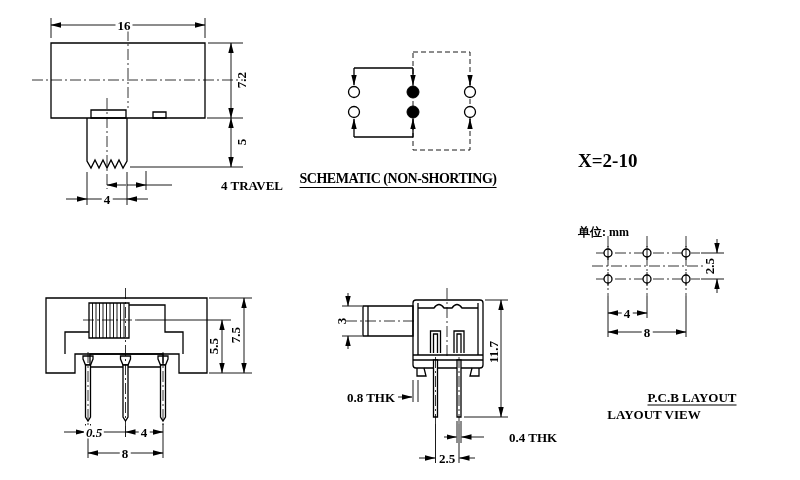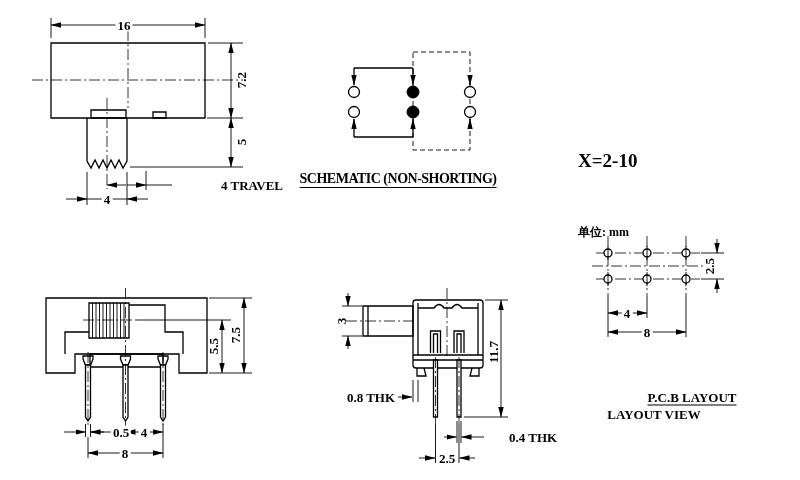--- a/index.html
+++ b/index.html
@@ -247,21 +247,21 @@
   <div class="lbl ls" style="left:176px;top:185px;margin-left:45px;">4 TRAVEL</div>
   <div class="lbl bg" style="left:107px;top:199px;">4</div>
 
   <div class="lbl cap u" style="left:398px;top:180px;">SCHEMATIC (NON-SHORTING)</div>
 
   <div class="lbl mid ls" style="left:578px;top:160px;">X=2-10</div>
   <div class="lbl cn ls" style="left:578px;top:188px;">单位: mm</div>
 
   <div class="lbl rot" style="left:213px;top:346px;">5.5</div>
   <div class="lbl rot" style="left:235px;top:335px;">7.5</div>
-  <div class="lbl bg" style="left:121px;top:432px;">0.5</div>
+  <div class="lbl bg" style="left:94px;top:432px;font-style:italic;">0.5</div>
   <div class="lbl bg" style="left:144px;top:432px;">4</div>
   <div class="lbl bg" style="left:125px;top:453px;">8</div>
 
   <div class="lbl rot" style="left:341px;top:321px;">3</div>
   <div class="lbl rot" style="left:493px;top:352px;">11.7</div>
   <div class="lbl" style="left:371px;top:397px;">0.8 THK</div>
   <div class="lbl ls" style="left:509px;top:437px;">0.4 THK</div>
   <div class="lbl" style="left:447px;top:458px;">2.5</div>
 
   <div class="lbl rot" style="left:709px;top:266px;">2.5</div>

